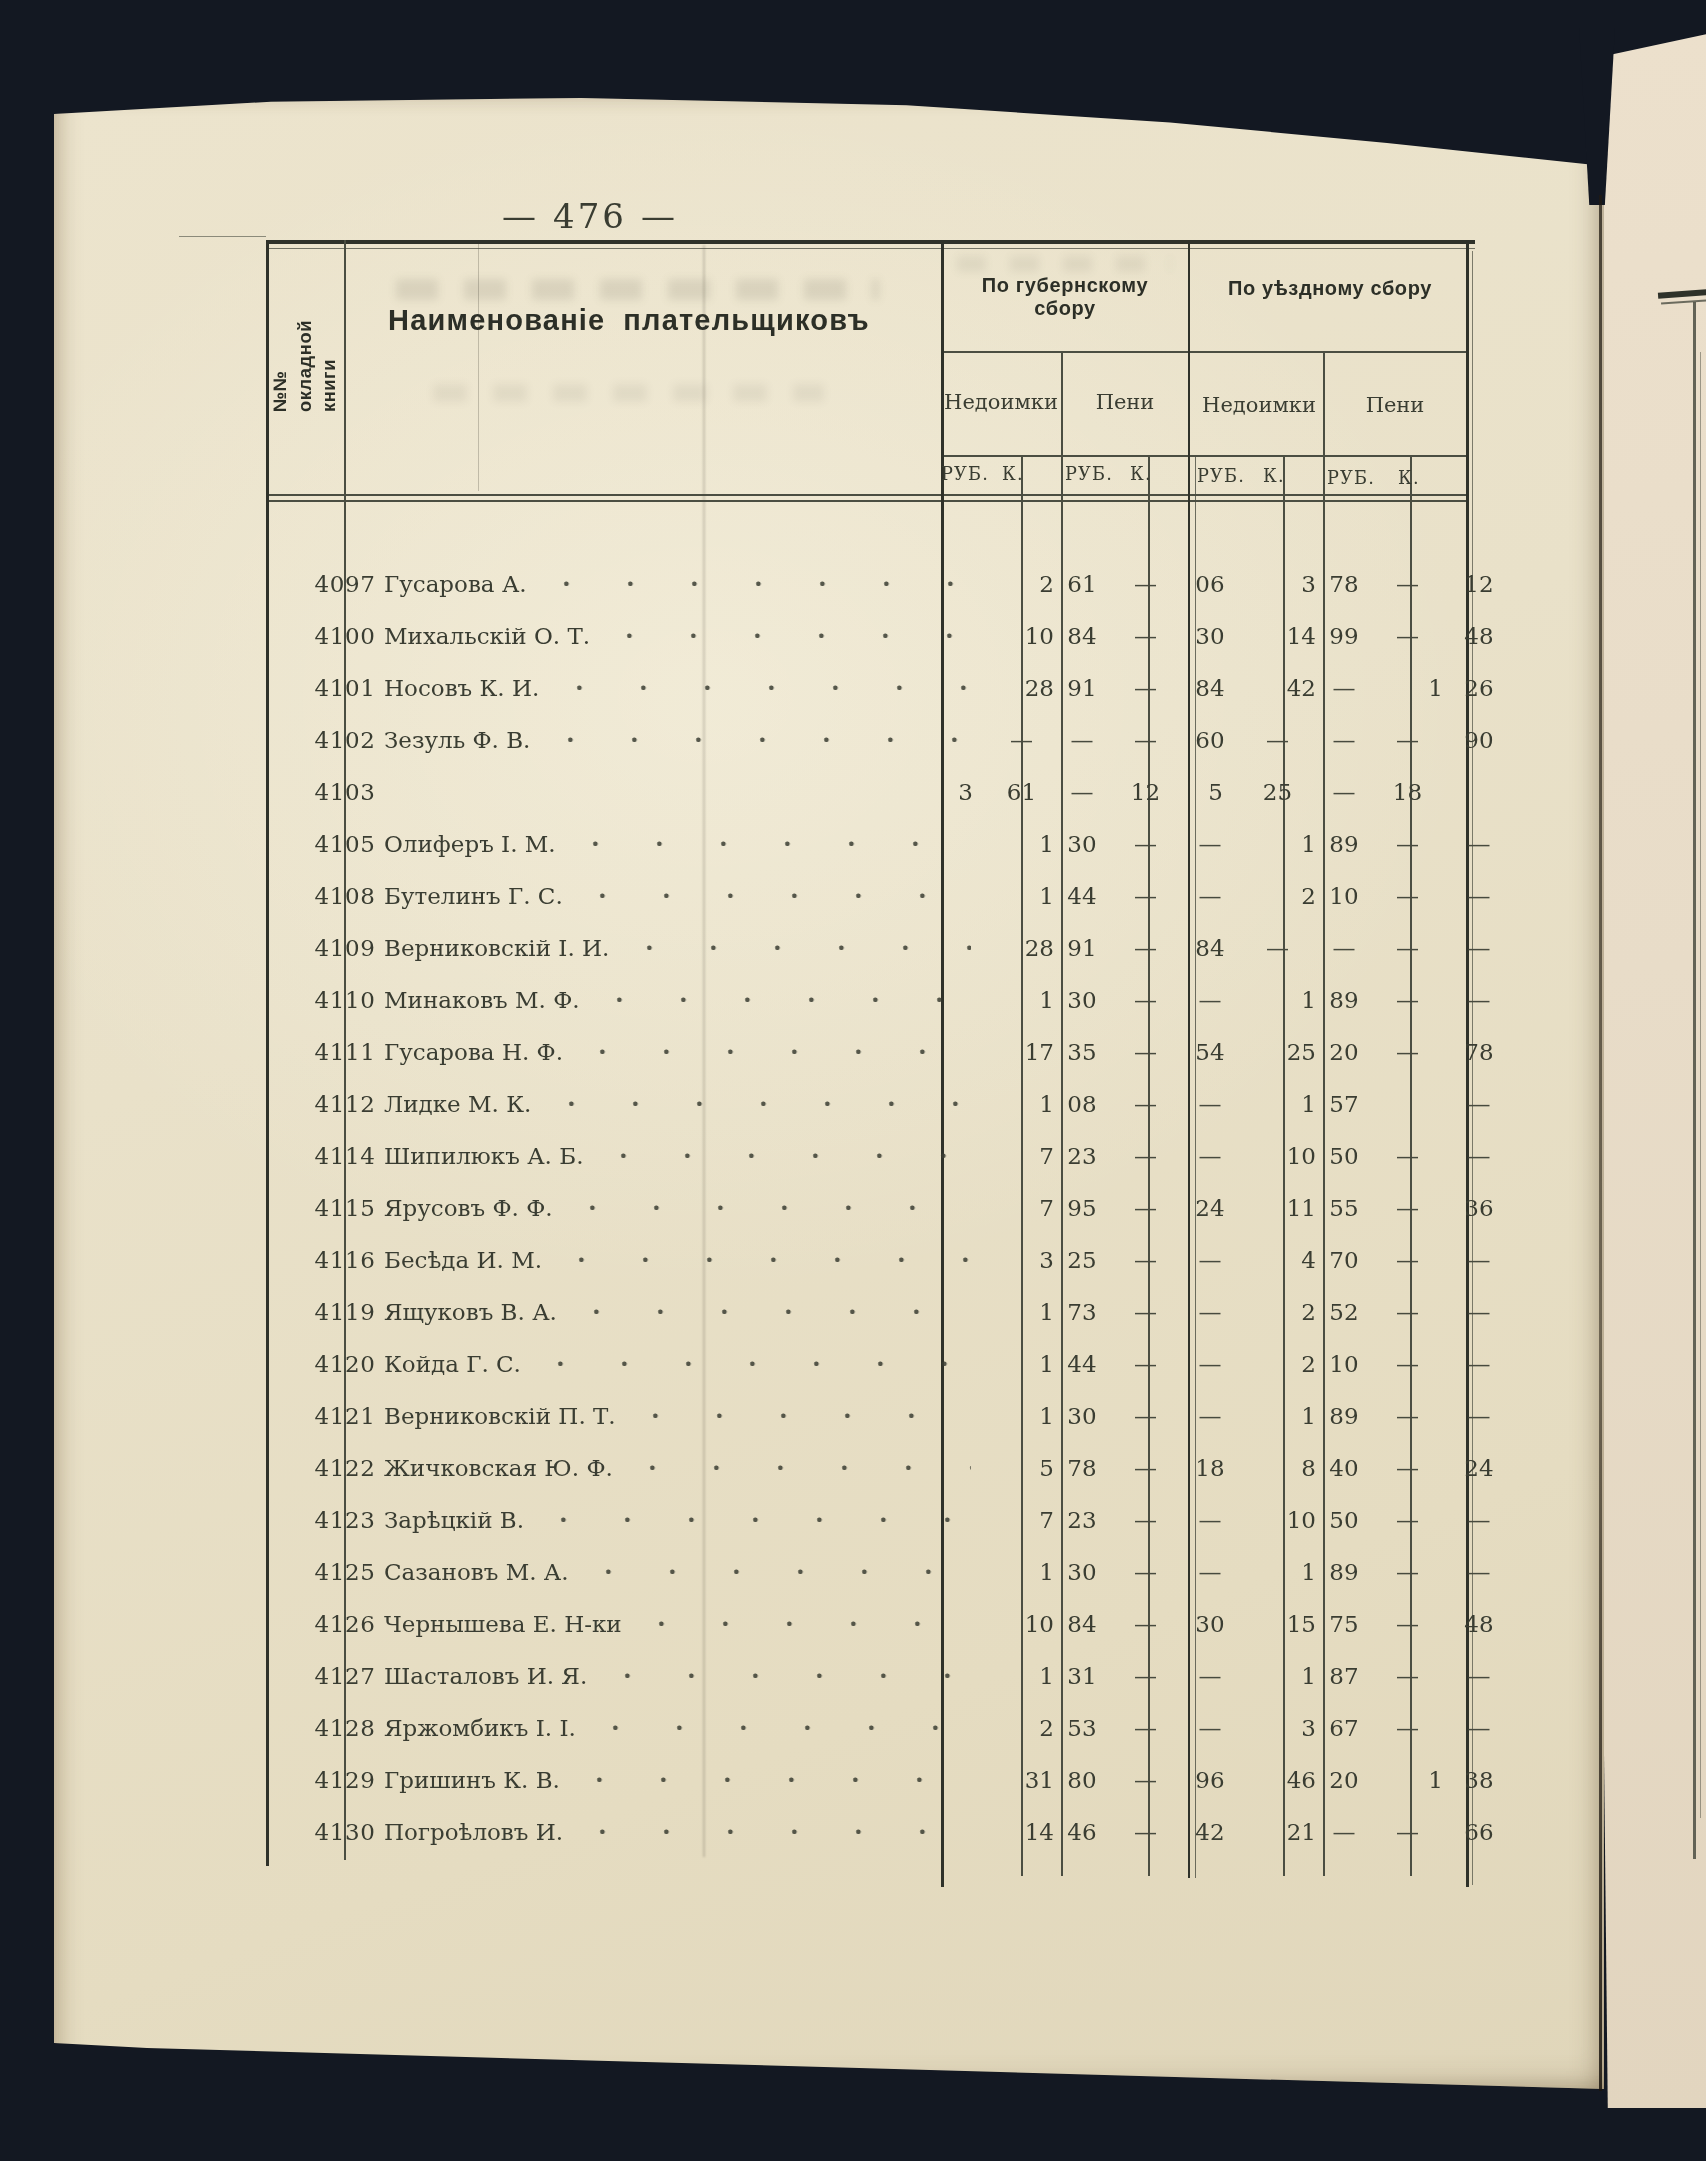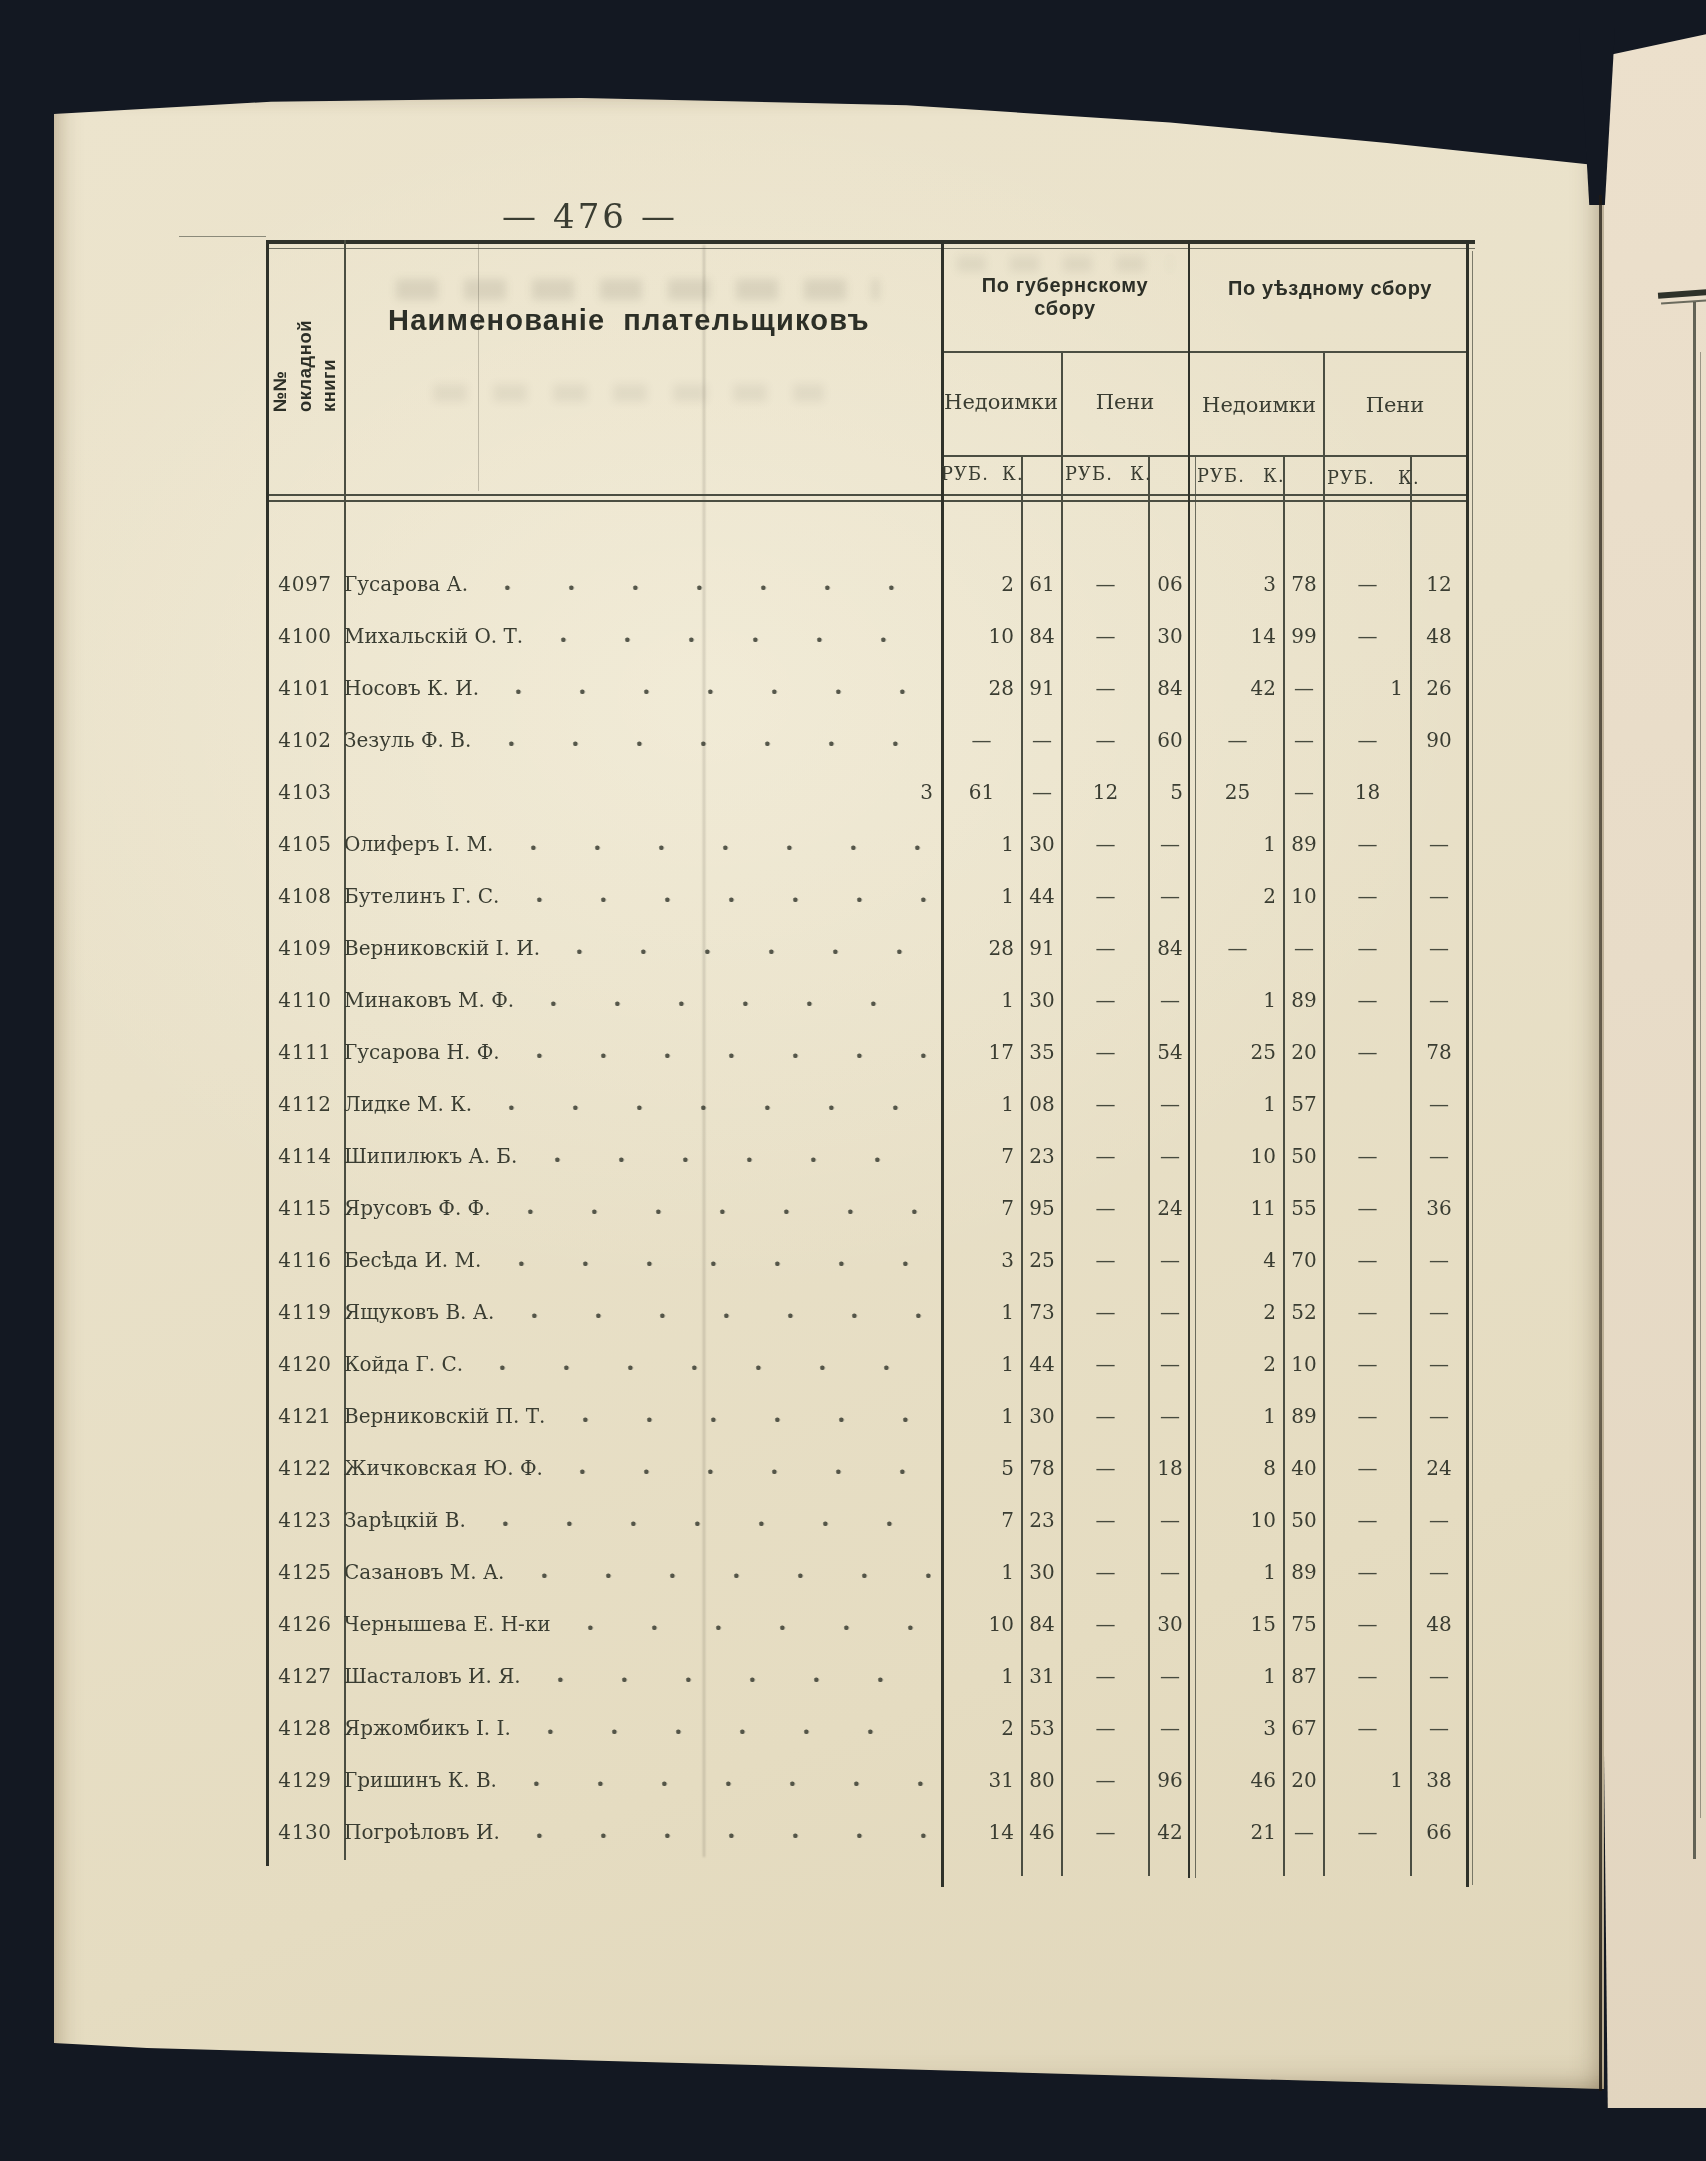--- a/index.html
+++ b/index.html
@@ -64,24 +64,24 @@
 
   .no-head{left:212px;top:142px;width:78px;height:253px;display:flex;align-items:center;justify-content:center;}
   .no-head .rot{transform:rotate(-90deg);width:226px;text-align:left;
     font-family:"Liberation Sans","DejaVu Sans",sans-serif;font-weight:bold;font-size:18.3px;
     line-height:1.35;letter-spacing:0.6px;color:var(--ink_strong,#2c2f27);}
   .no-head .rot span{display:block;}
 
   
   .tbody{position:absolute;left:212px;top:460px;width:1200px;}
   .row{display:grid;grid-template-columns:78px 597px 81px 40px 87px 42px 93px 40px 87px 56px;
-       height:52px;align-items:center;color:var(--ink,#3a3d32);font-size:20px;}
+       height:52px;align-items:center;color:var(--ink,#3a3d32);font-size:23px;margin-left:40px;}
   .cell{white-space:nowrap;}
   .c-no{text-align:center;letter-spacing:0.6px;}
-  .c-name{display:flex;align-items:center;overflow:hidden;}
+  .c-name{display:flex;align-items:flex-start;overflow:hidden;}
   .c-name .nm{flex:0 0 auto;}
   .leader{flex:1 1 auto;height:18.3px;margin:0 9.8px 0 18.3px;
     background-image:radial-gradient(circle at 3.1px 13px,rgba(58,61,50,.85) 2px,rgba(58,61,50,0) 2.7px);
     background-size:64px 18.3px;background-repeat:repeat-x;background-position:18.3px 0;}
   .num{text-align:right;padding-right:8px;}
   .kop{text-align:center;padding:0;}
   .num.dash,.kop.dash{text-align:center;padding-right:0;color:#474a3e;}
 
   
   .ghost{position:absolute;filter:blur(4.3px);opacity:.55;}

